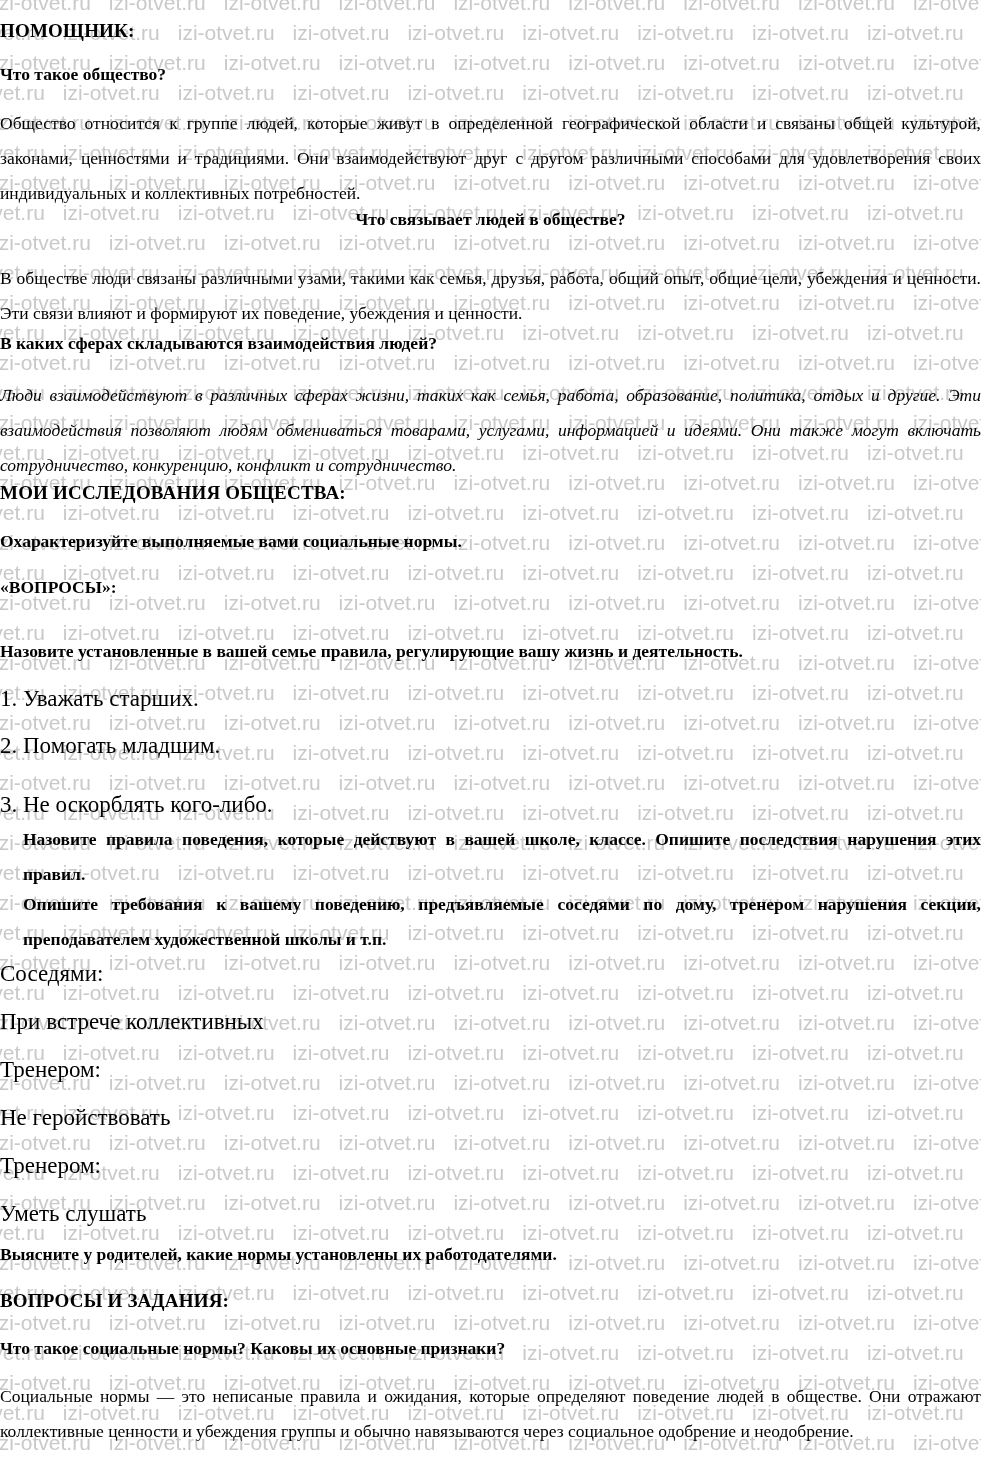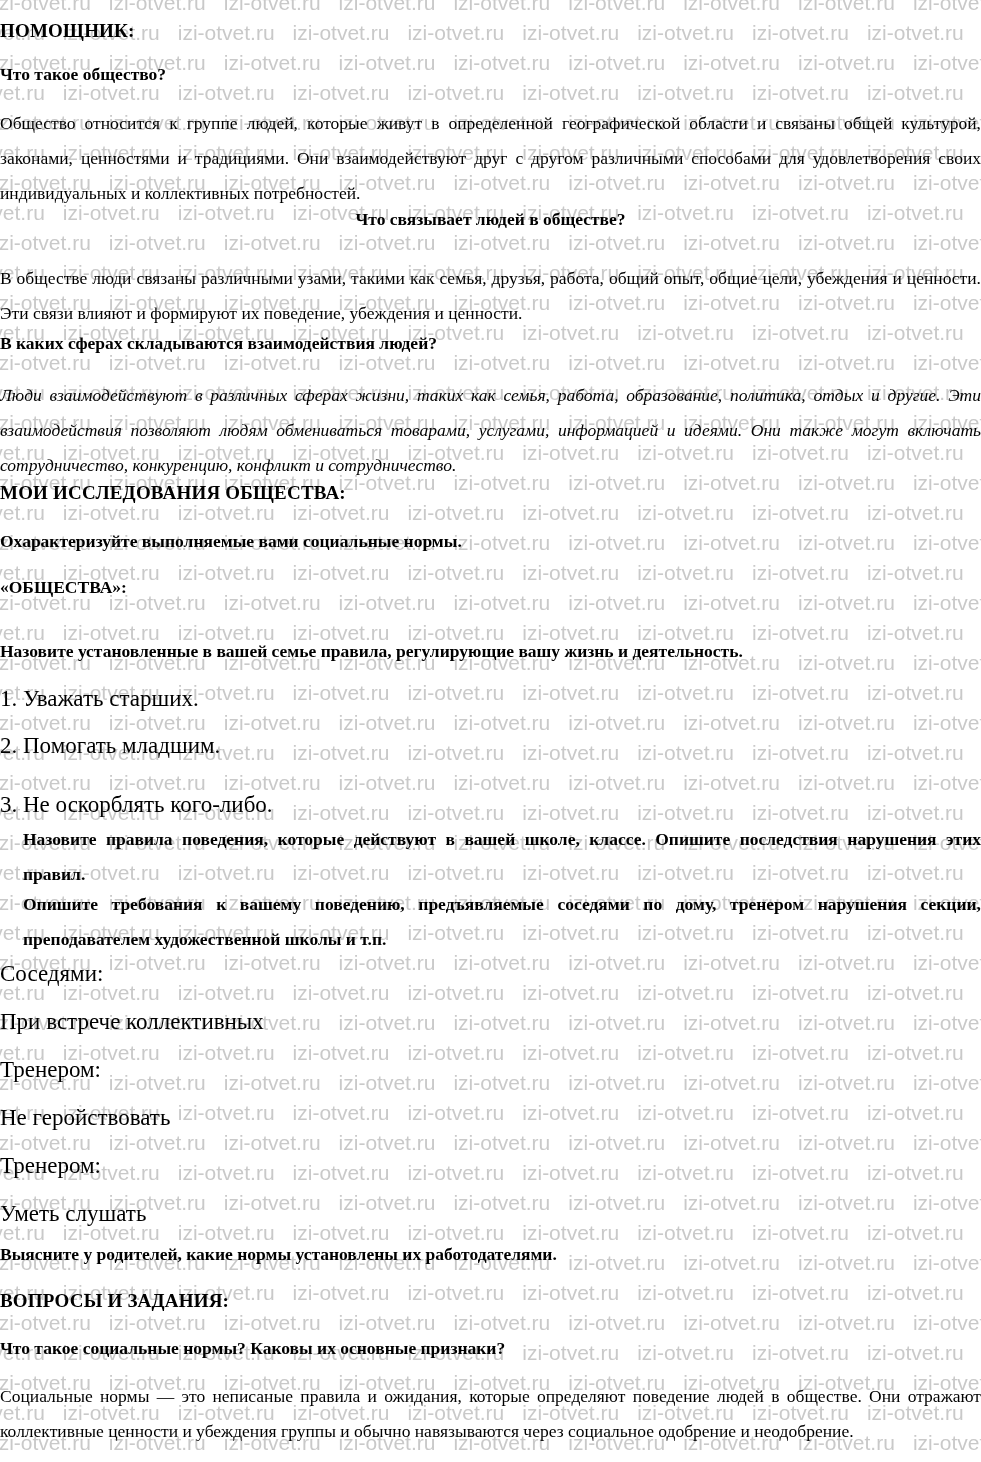--- a/index.html
+++ b/index.html
@@ -155,21 +155,21 @@
     <div class="blk para-j" style="top:261px;">В обществе люди связаны различными узами, такими как семья, друзья, работа, общий опыт, общие цели, убеждения и ценности. Эти связи влияют и формируют их поведение, убеждения и ценности.</div>
 
     <div class="blk h-sub" style="top:332px;">В каких сферах складываются взаимодействия людей?</div>
 
     <div class="blk para-j" style="top:378px;font-style:italic;">Люди взаимодействуют в различных сферах жизни, таких как семья, работа, образование, политика, отдых и другие. Эти взаимодействия позволяют людям обмениваться товарами, услугами, информацией и идеями. Они также могут включать сотрудничество, конкуренцию, конфликт и сотрудничество.</div>
 
     <div class="blk h-main" style="top:482px;">МОИ ИССЛЕДОВАНИЯ ОБЩЕСТВА:</div>
 
     <div class="blk h-sub" style="top:530px;">Охарактеризуйте выполняемые вами социальные нормы.</div>
 
-    <div class="blk h-sub" style="top:576px;">«ОБЩЕСТВА»:</div>
+    <div class="blk h-sub" style="top:576px;">«ВОПРОСЫ»:</div>
 
     <div class="blk h-sub" style="top:640px;">Назовите установленные в вашей семье правила, регулирующие вашу жизнь и деятельность.</div>
 
     <div class="blk plain" style="top:644px;"></div>
 
     <div class="blk plain" style="top:688px;">1. Уважать старших.</div>
 
     <div class="blk plain" style="top:735px;">2. Помогать младшим.</div>
 
     <div class="blk plain" style="top:782px;margin-top:12px;">3. Не оскорблять кого-либо.</div>

